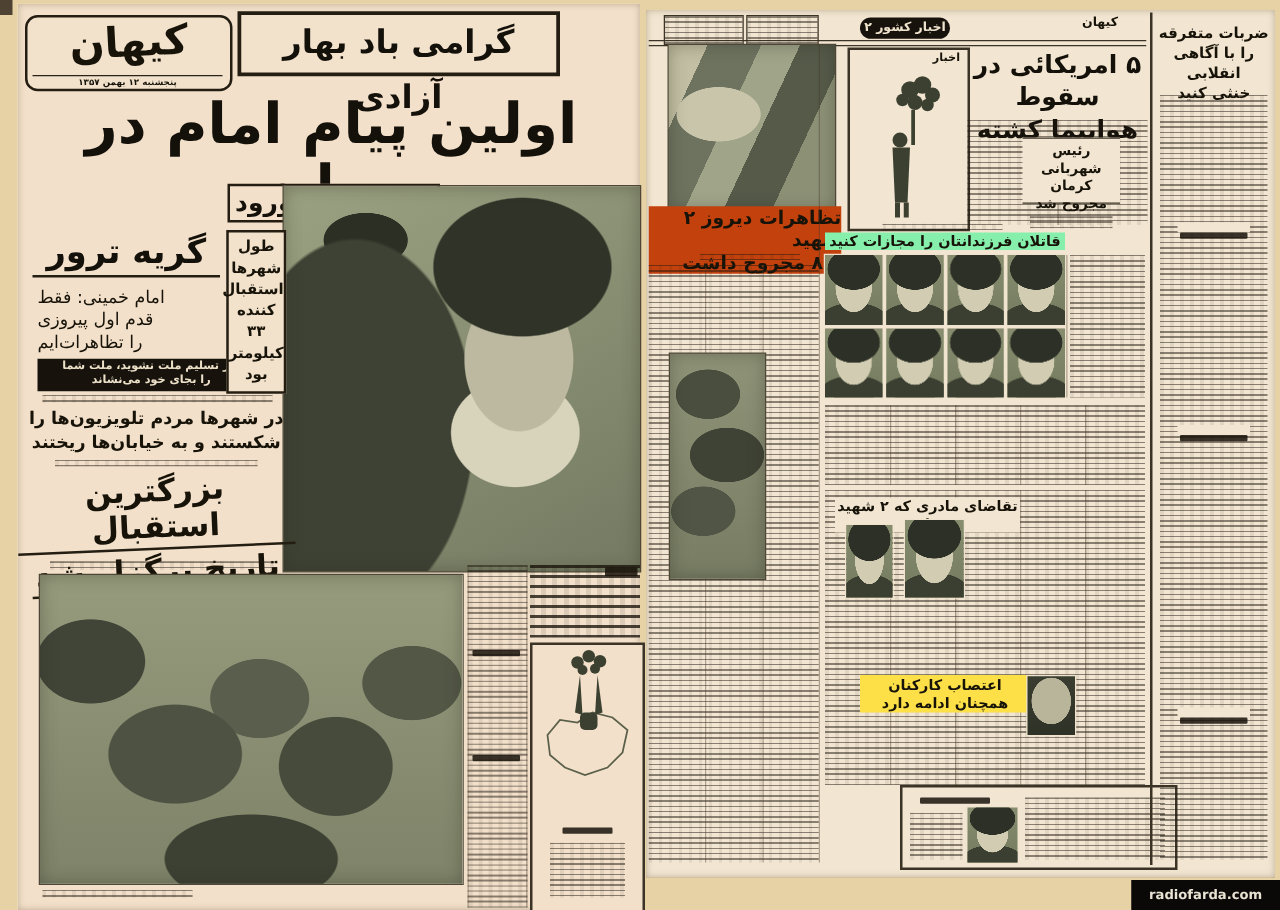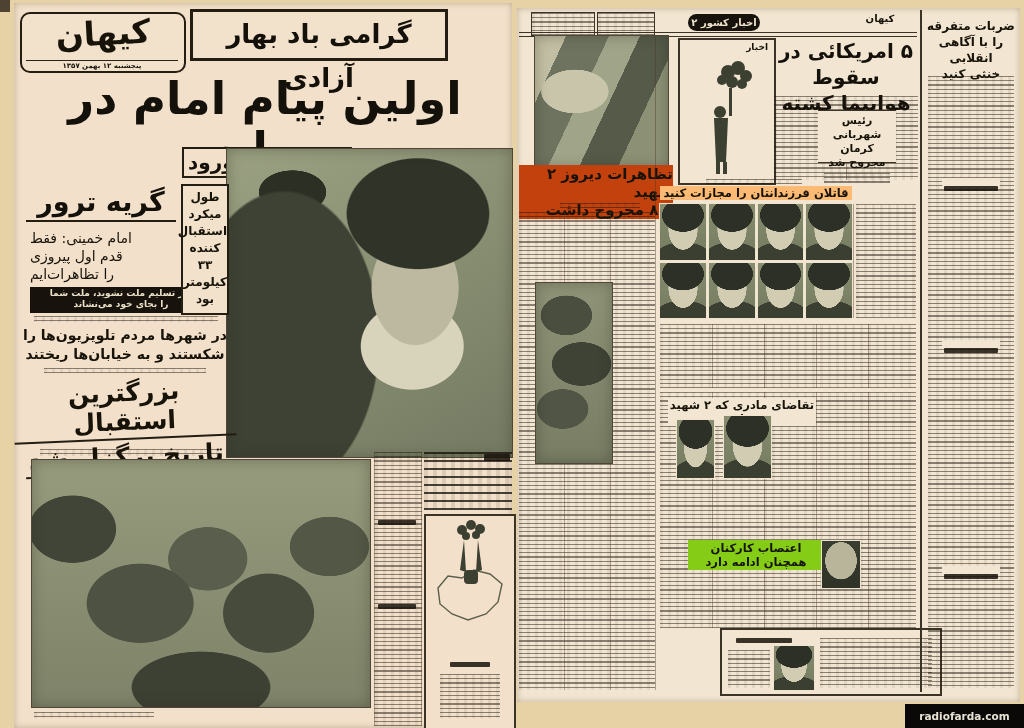--- a/index.html
+++ b/index.html
@@ -147,21 +147,21 @@
 
 <div class="abs ft" style="left:44px;top:368px;width:162px;height:5px"></div>
 
 <div class="abs rtl" style="left:14px;top:378px;width:222px;text-align:center;font-weight:bold;transform:rotate(-2.5deg)">
   <div style="font-size:25px;border-bottom:2px solid #241d12;display:inline-block;padding:0 4px 2px">بزرگترین استقبال</div>
   <div style="font-size:25px;border-bottom:2px solid #241d12;display:inline-block;padding:0 4px 2px;margin-top:2px">تاریخ برگزار شد</div>
 </div>
 
 <div class="abs bx rtl" style="left:181px;top:184px;width:44px;height:124px;text-align:center;font-size:12px;font-weight:bold;line-height:17px;padding-top:3px">
   <div>طول</div>
-  <div>میکرد</div>
+  <div>شهرها</div>
   <div>استقبال</div>
   <div>کننده</div>
   <div>۳۳</div>
   <div>کیلومتر</div>
   <div>بود</div>
 </div>
 
 <div class="abs ft" style="left:40px;top:449px;width:180px;height:7px"></div>
 <div class="abs photo crowd-photo" style="left:32px;top:460px;width:338px;height:247px"></div>
 <div class="abs ft" style="left:34px;top:712px;width:120px;height:6px"></div>
@@ -245,21 +245,21 @@
 <div class="abs ft" style="left:560px;top:203px;width:80px;height:5px"></div>
 
 <div class="abs ft" style="left:519px;top:212px;width:136px;height:478px"></div>
 <div class="vr" style="left:564px;top:212px;height:478px"></div>
 <div class="vr" style="left:610px;top:212px;height:478px"></div>
 <div class="vr" style="left:655px;top:36px;height:654px"></div>
 
 <div class="abs photo vcrowd-photo" style="left:536px;top:283px;width:76px;height:180px"></div>
 
 <div class="abs ft" style="left:706px;top:179px;width:96px;height:5px"></div>
-<div class="abs rtl" style="left:660px;top:186px;width:192px;background:#fdba74;text-align:center;font-size:11.5px;font-weight:bold">قاتلان فرزندانتان را مجازات کنید</div>
+<div class="abs rtl" style="left:660px;top:186px;width:192px;background:#86efac;text-align:center;font-size:11.5px;font-weight:bold">قاتلان فرزندانتان را مجازات کنید</div>
 
 <div class="abs" style="left:660px;top:204px;width:192px;height:114px;display:grid;grid-template-columns:repeat(4,1fr);grid-template-rows:repeat(2,1fr);gap:3px;background:#f2e6d2">
   <div class="face"></div>
   <div class="face"></div>
   <div class="face"></div>
   <div class="face"></div>
   <div class="face"></div>
   <div class="face"></div>
   <div class="face"></div>
   <div class="face"></div>
@@ -277,21 +277,21 @@
 <div class="abs ft" style="left:660px;top:392px;width:256px;height:236px"></div>
 <div class="vr" style="left:712px;top:392px;height:236px"></div>
 <div class="vr" style="left:764px;top:392px;height:236px"></div>
 <div class="vr" style="left:816px;top:392px;height:236px"></div>
 <div class="vr" style="left:868px;top:392px;height:236px"></div>
 
 <div class="abs rtl" style="left:668px;top:398px;width:148px;background:#f2e6d2;text-align:center;font-size:11.5px;font-weight:bold">تقاضای مادری که ۲ شهید داد</div>
 <div class="abs photo face" style="left:677px;top:420px;width:37px;height:58px"></div>
 <div class="abs photo face" style="left:724px;top:416px;width:47px;height:62px"></div>
 
-<div class="abs rtl" style="left:688px;top:540px;width:132px;background:#84cc16;text-align:center;font-size:11.5px;font-weight:bold;padding:1px 2px">اعتصاب کارکنان همچنان ادامه دارد</div>
+<div class="abs rtl" style="left:688px;top:540px;width:132px;background:#fde047;text-align:center;font-size:11.5px;font-weight:bold;padding:1px 2px">اعتصاب کارکنان همچنان ادامه دارد</div>
 <div class="abs dark-photo" style="left:822px;top:541px;width:38px;height:47px"></div>
 
 <div class="abs" style="left:720px;top:628px;width:218px;height:64px;border:2px solid #3b3326;background:#f2e6d2">
   <div class="chipline" style="left:14px;top:8px;width:56px"></div>
   <div class="abs ft" style="left:6px;top:20px;width:42px;height:38px"></div>
   <div class="abs photo face" style="left:52px;top:16px;width:40px;height:44px"></div>
   <div class="abs ft" style="left:98px;top:8px;width:112px;height:50px"></div>
 </div>
 
 <div class="abs" style="left:920px;top:10px;width:98px;height:682px;border-left:2px solid #3b3326">

